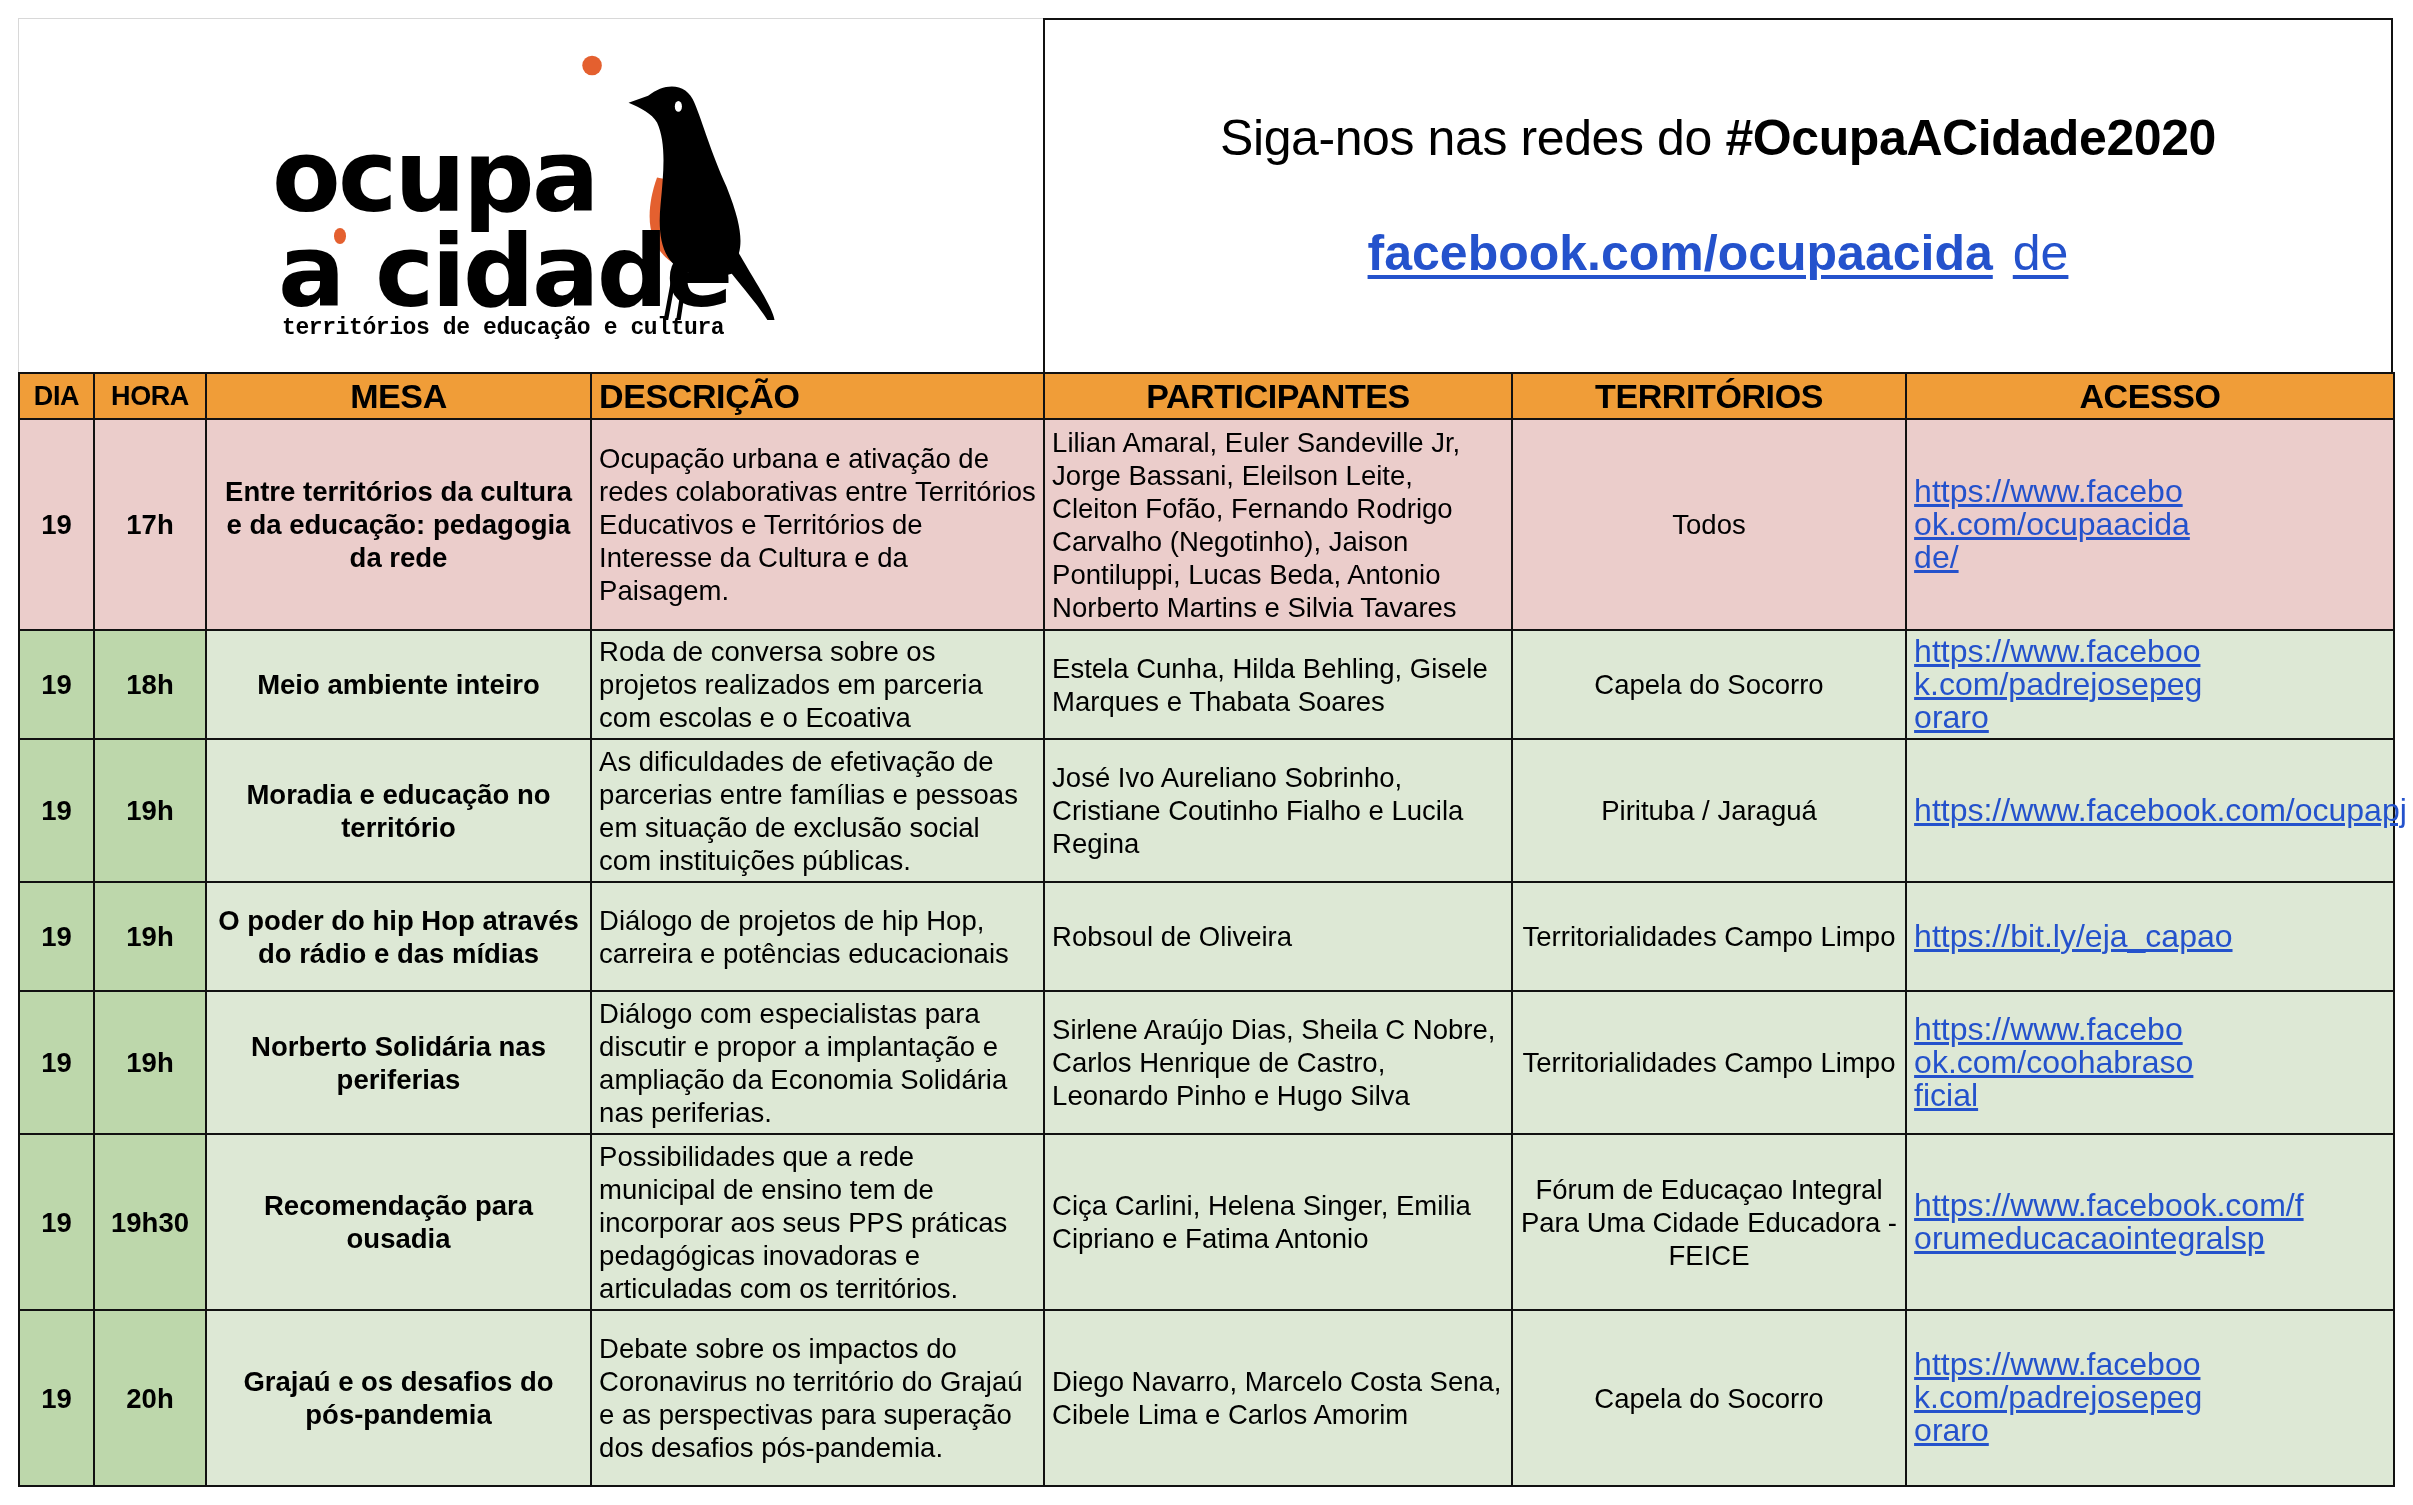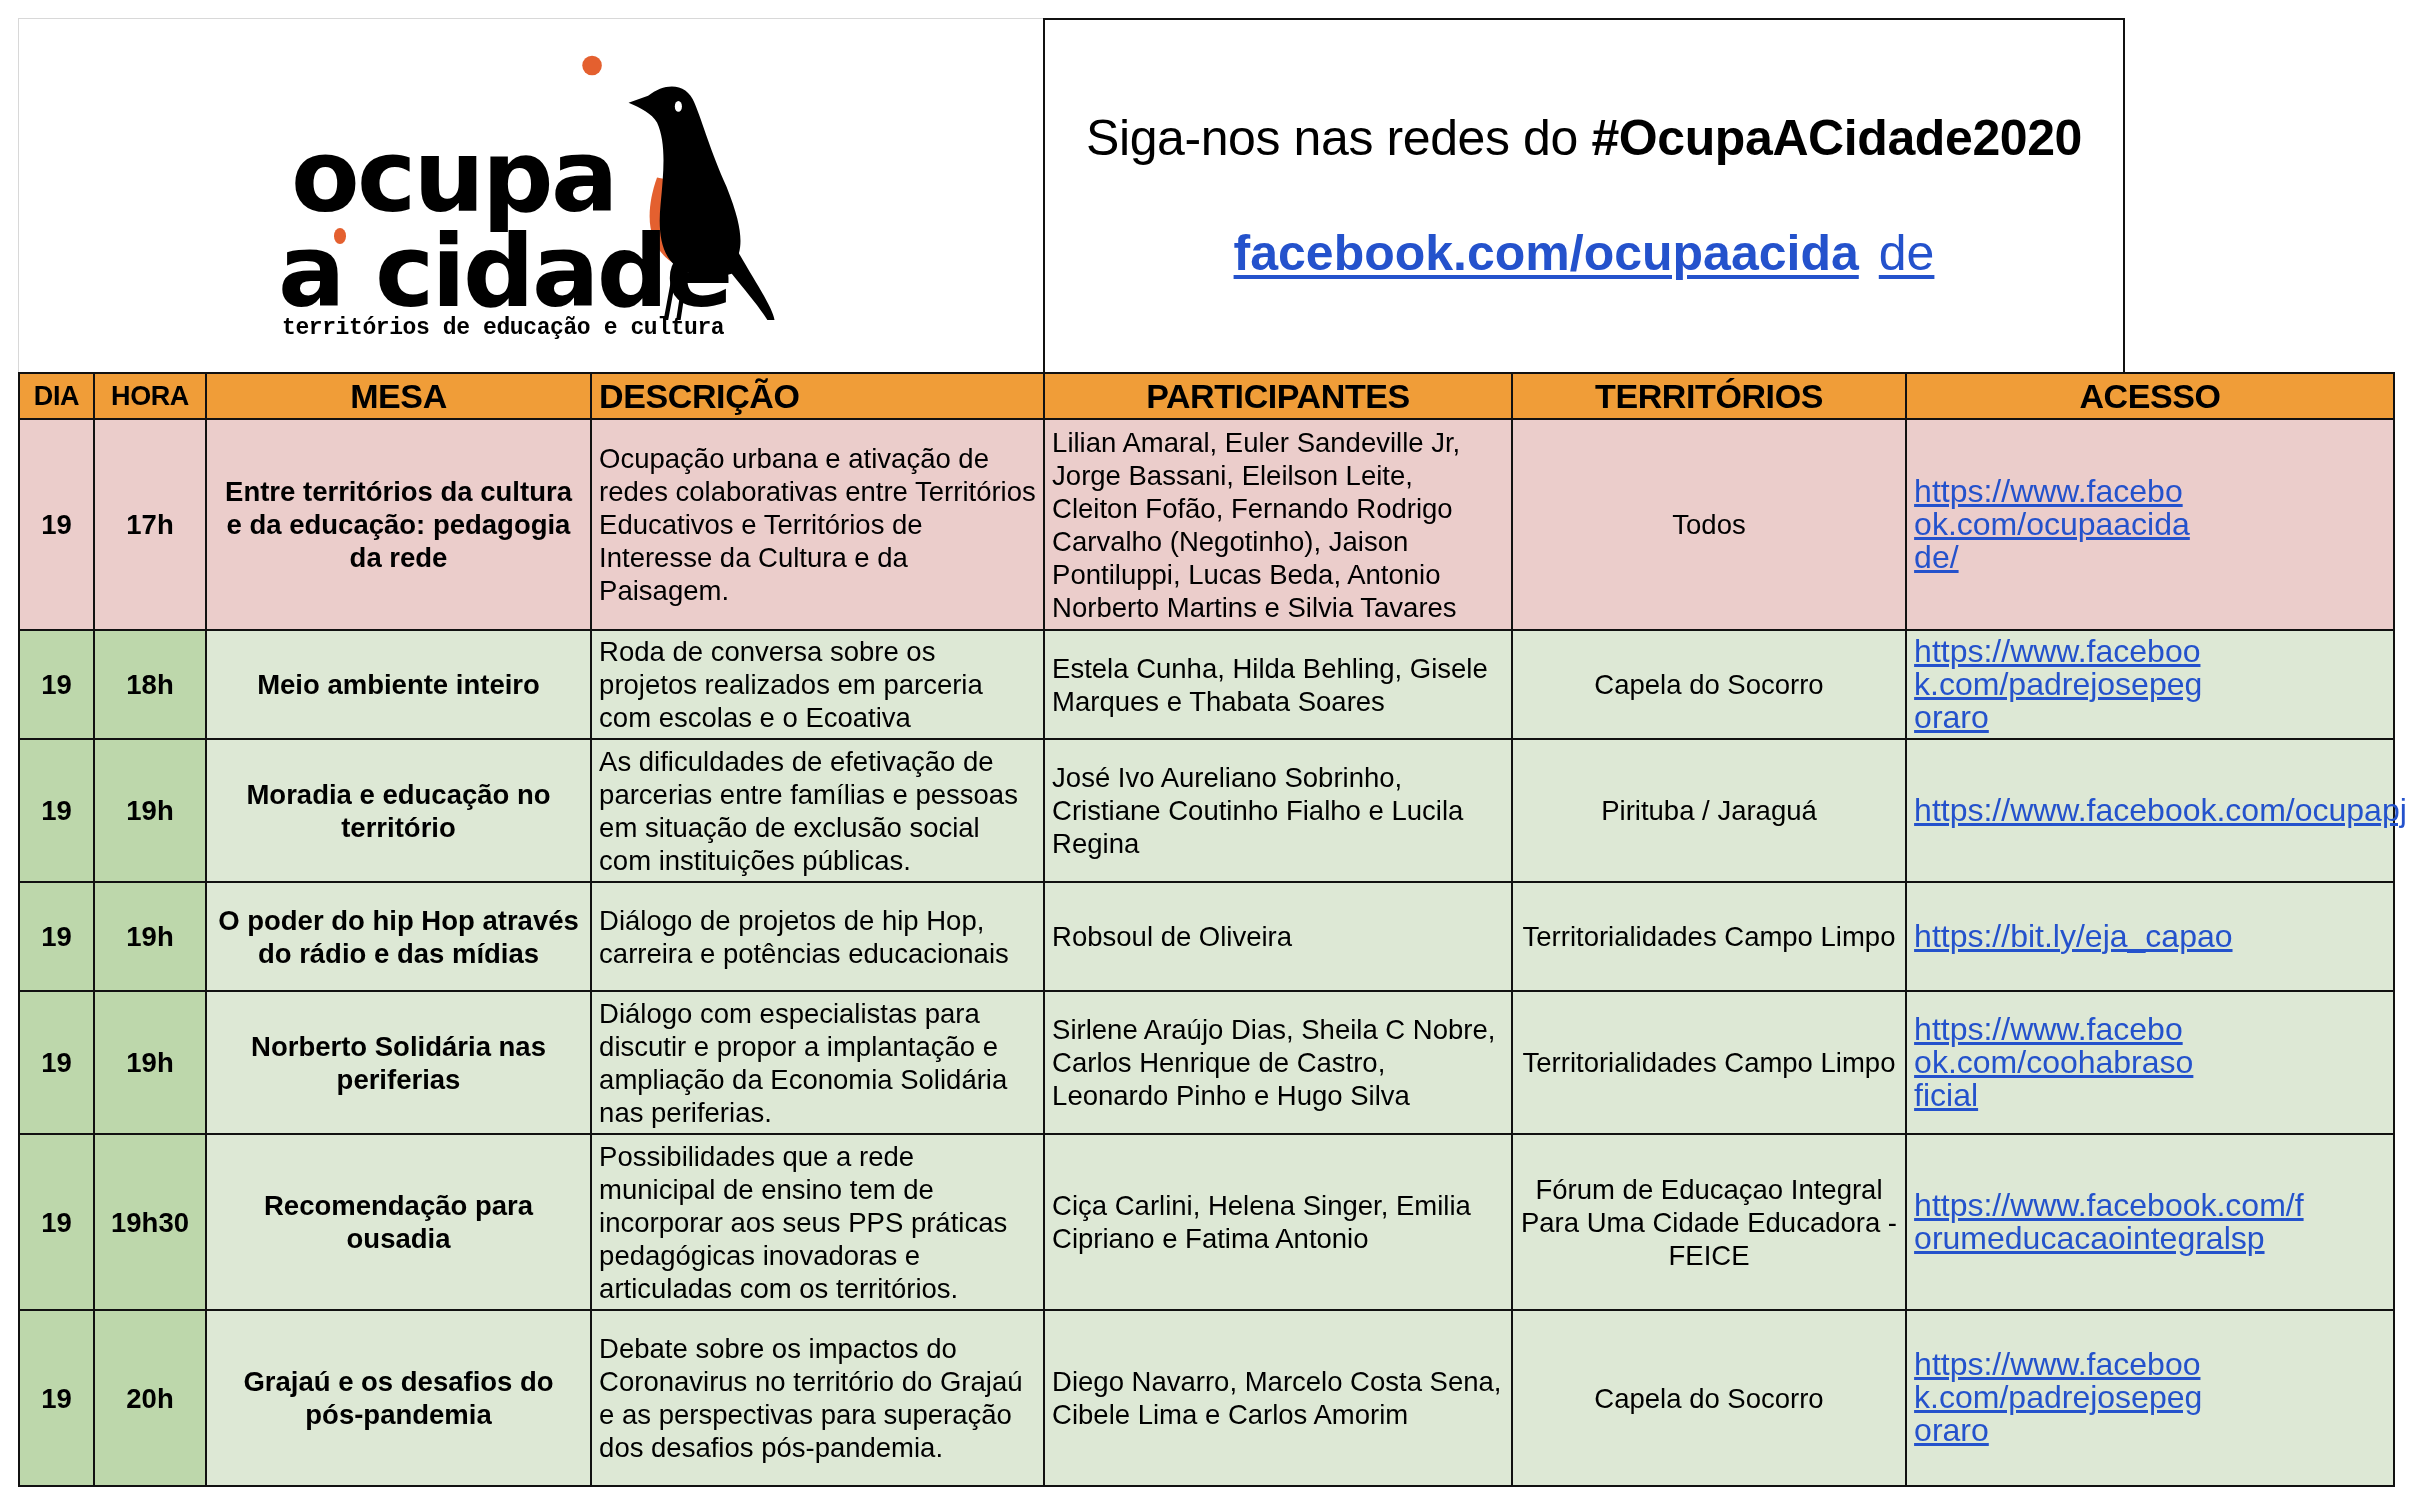--- a/index.html
+++ b/index.html
@@ -1,19 +1,19 @@
 <!DOCTYPE html>
 <html style="font-size:14.2px"><head>
 <meta charset="utf-8">
 <style>
   html, body { margin:0; padding:0; background:#ffffff; }
   body { width:2413px; height:1505px; position:relative; overflow:hidden; font-family:"Liberation Sans", sans-serif; color:#000; }
   .frame { position:absolute; left:18px; top:18px; width:2374px; height:1472px; }
   .logo-box { position:absolute; left:0; top:0; width:1025px; height:354px; border-top:1.8px solid #d8d8d8; border-left:1.8px solid #d8d8d8; box-sizing:border-box; background:#fff; }
-  .social-box { position:absolute; left:1025px; top:0; width:1082px; height:354px; border:2.7px solid #111; border-bottom:none; box-sizing:border-box; background:#fff; text-align:center; }
+  .social-box { position:absolute; left:1025px; top:0; width:1350px; height:354px; border:2.7px solid #111; border-bottom:none; box-sizing:border-box; background:#fff; text-align:center; }
   .social-line { position:absolute; left:0; right:0; top:89px; font-size:50px; letter-spacing:-0.4px; }
   .social-line b { font-weight:bold; }
   .social-link { position:absolute; left:0; right:0; top:204px; font-size:50px; color:#2452cc; font-weight:bold; }
   .social-link span.u { text-decoration:underline; text-decoration-thickness:3.6px; text-underline-offset:5.3px; }
   .social-link span.rest { font-weight:normal; text-decoration:underline; text-decoration-thickness:3.6px; text-underline-offset:5.3px;margin-left:20px; }
 
   .logo-word { position:absolute; font-family:"DejaVu Sans", sans-serif; font-weight:bold; font-size:100px; letter-spacing:-2.7px; line-height:1; color:#000; }
   .logo-tag { position:absolute; font-family:Liberation Mono, monospace; font-weight:bold; font-size:23px; letter-spacing:-0.4px; color:#000; }
 
   table.sched { position:absolute; left:0; top:354px; width:2374px; border-collapse:collapse; table-layout:fixed; }
@@ -35,21 +35,21 @@
 <div class="frame">
 
   <div class="logo-box">
     <svg style="position:absolute;left:533px;top:34px;" width="267" height="267" viewBox="0 0 300 300">
       <circle cx="45" cy="14" r="11" fill="#e4602f"></circle>
       <path d="M118 140 C 100 190, 110 235, 160 245 L 170 150 Z" fill="#e4602f"></path>
       <path d="M 86 56 L 108 48 C 128 32, 152 34, 160 56 C 170 80, 178 110, 196 150 C 212 190, 214 210, 210 225 C 230 260, 248 286, 250 300 L 242 300 C 232 284, 218 268, 202 248 C 190 252, 170 252, 150 246 C 126 236, 118 210, 122 170 C 126 130, 128 100, 118 78 C 112 68, 100 62, 86 56 Z" fill="#000"></path>
       <ellipse cx="142" cy="60" rx="4" ry="6" fill="#fff"></ellipse>
       <path d="M 138 246 L 128 300 M 150 248 L 142 300" stroke="#000" stroke-width="5" fill="none"></path>
     </svg>
-    <div class="logo-word" style="left:272px;top:108px;">ocupa</div>
+    <div class="logo-word" style="left:253px;top:108px;">ocupa</div>
     <div class="logo-word" style="left:259px;top:203px;">a cidade</div>
     <div style="position:absolute;left:315px;top:209px;width:12.4px;height:16px;border-radius:50%;background:#e4602f;"></div>
     <div class="logo-tag" style="left:263px;top:296px;">territórios de educação e cultura</div>
   </div>
 
   <div class="social-box">
     <div class="social-line">
       <span>Siga-nos nas redes do </span><b>#OcupaACidade2020</b>
     </div>
     <div class="social-link">

